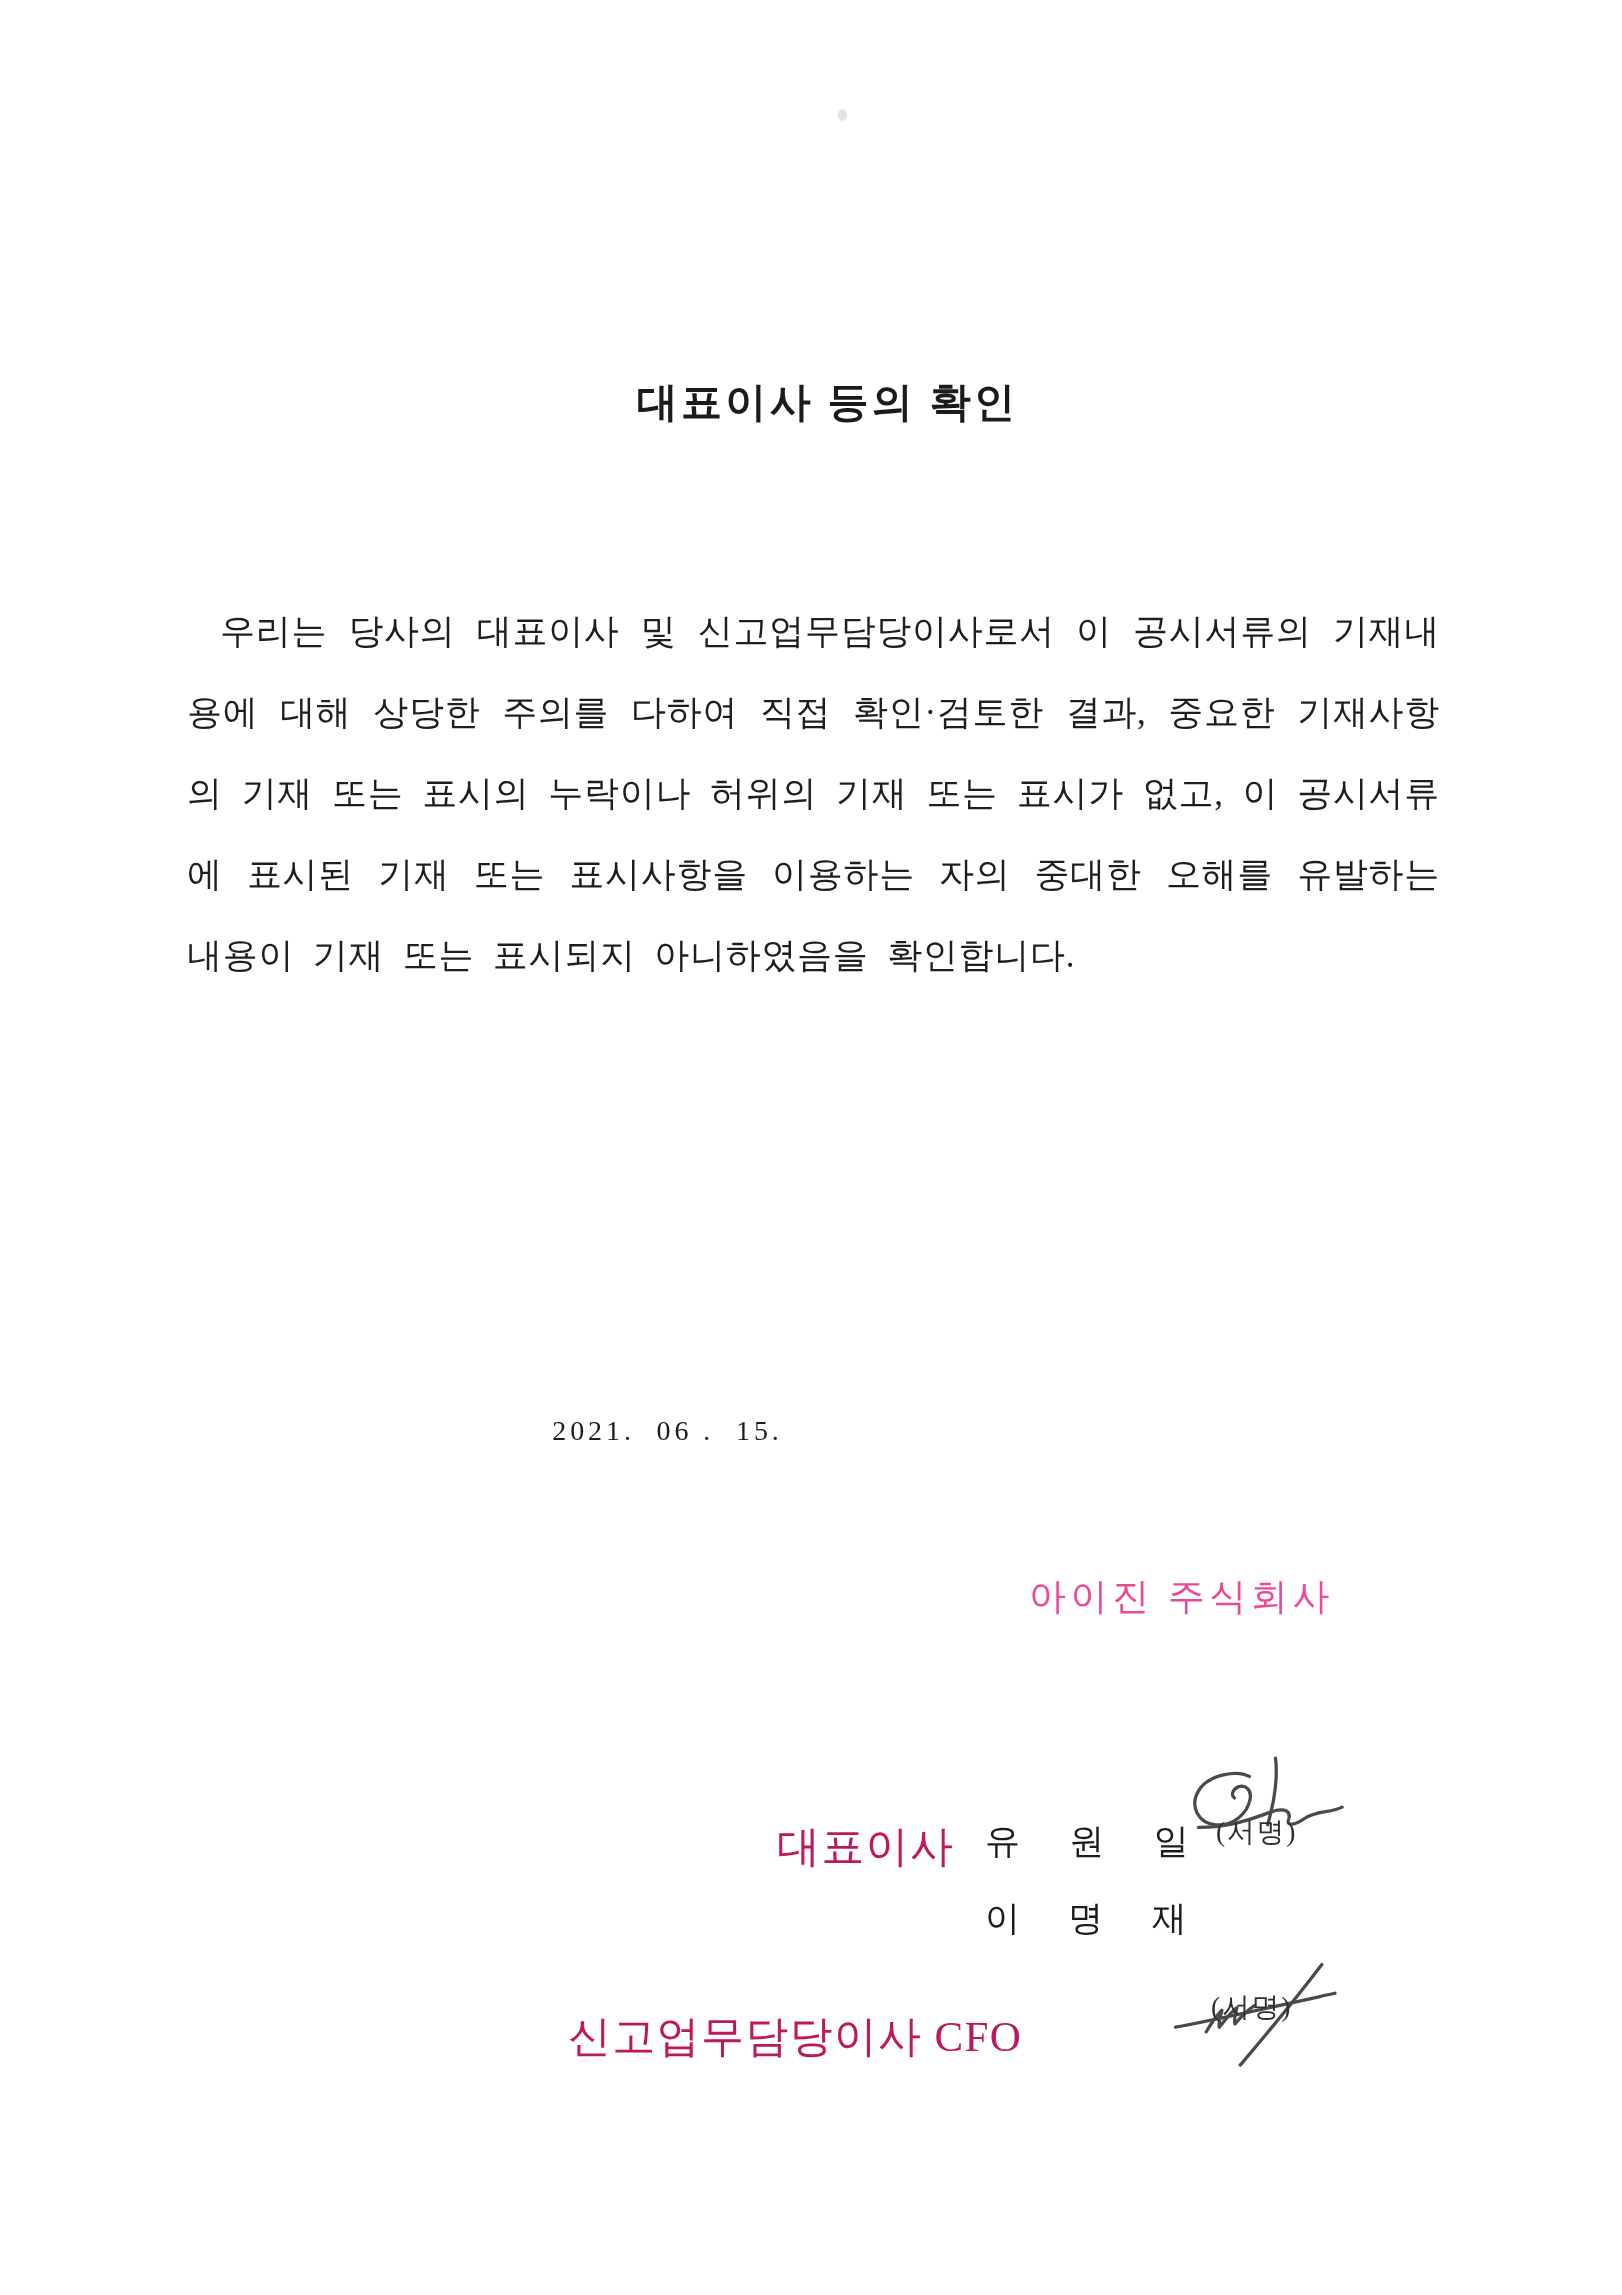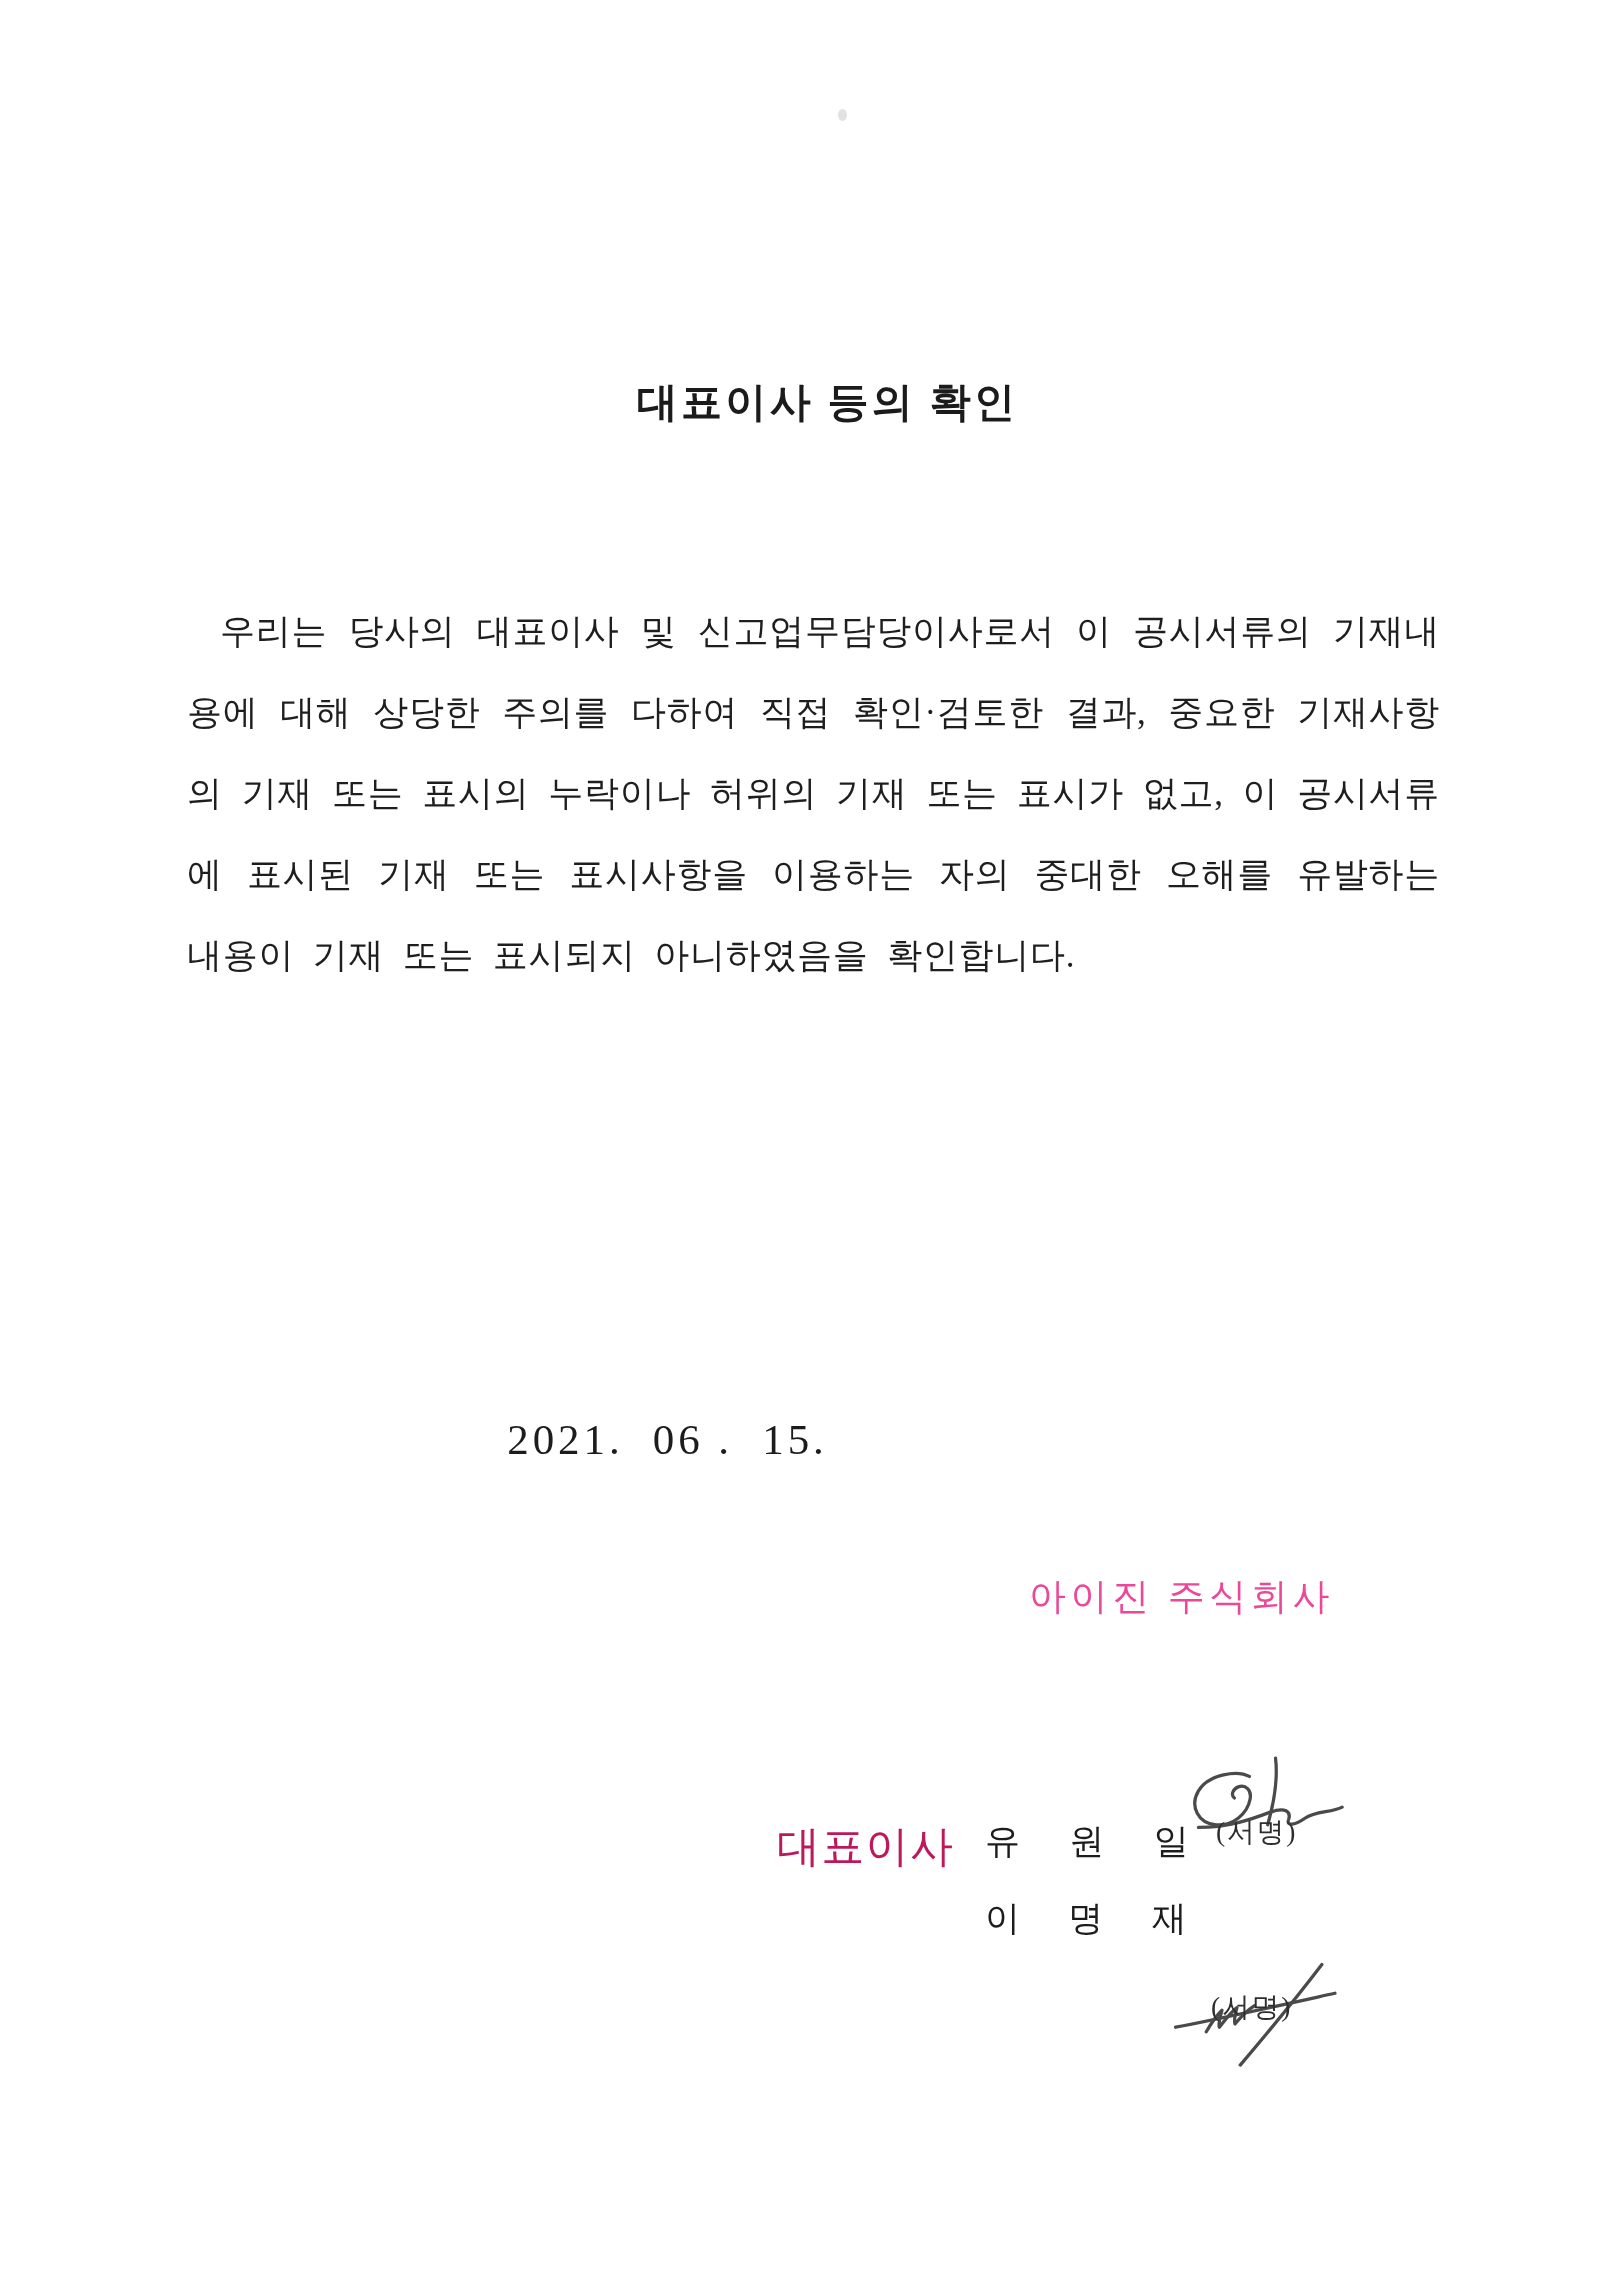--- a/index.html
+++ b/index.html
@@ -56,21 +56,21 @@
   }
   .para2 {
     top: 1055px;
   }
   .date-line {
     position: absolute;
     left: 0;
     top: 1415px;
     width: 1335px;
     text-align: center;
-    font-size: 43px;
+    font-size: 28px;
     letter-spacing: 3.9px;
     white-space: pre;
     color: #1c1c1c;
   }
   .company-name {
     position: absolute;
     left: 1029px;
     top: 1572px;
     font-size: 37px;
     letter-spacing: 4.6px;
@@ -138,20 +138,21 @@
   <span class="signer-role ceo-role">대표이사</span>
   <span class="signer-name ceo-name">유 원 일</span>
 
   <svg class="sign-svg ceo-sign-svg" viewBox="0 0 300 240" xmlns="http://www.w3.org/2000/svg">
     <path d="M120,74 C102,64 58,70 42,96 C28,120 42,146 69,148 C95,150 117,131 121,109 C124,95 114,86 103,90 C95,93 91,102 97,107" stroke="#4a4a4a"></path>
     <path d="M160,46 C164,80 156,120 148,148" stroke="#4a4a4a"></path>
     <path d="M42,152 C88,152 122,140 151,129 C175,120 184,128 180,140 C176,151 191,148 205,138 C222,126 245,130 262,121" stroke="#4a4a4a"></path>
   </svg>
   <span class="sign-label ceo-sign-label">(서명)</span>
 
+  <span class="signer-role cfo-role">신고업무담당이사 CFO</span>
   <span class="signer-name cfo-name">이 명 재</span>
 
   <svg class="sign-svg cfo-sign-svg" viewBox="0 0 320 260" xmlns="http://www.w3.org/2000/svg">
     <path d="M231,42 C196,88 140,156 106,196" stroke="#4a4a4a"></path>
     <path d="M7,138 C70,126 160,106 251,86" stroke="#4a4a4a"></path>
     <path d="M54,145 C62,131 72,118 78,112 C75,124 72,133 74,138 C84,125 94,113 101,108 C98,119 96,128 98,133 C108,121 120,110 128,105" stroke="#4a4a4a"></path>
   </svg>
   <span class="sign-label cfo-sign-label">(서명)</span>
 
 </div>

